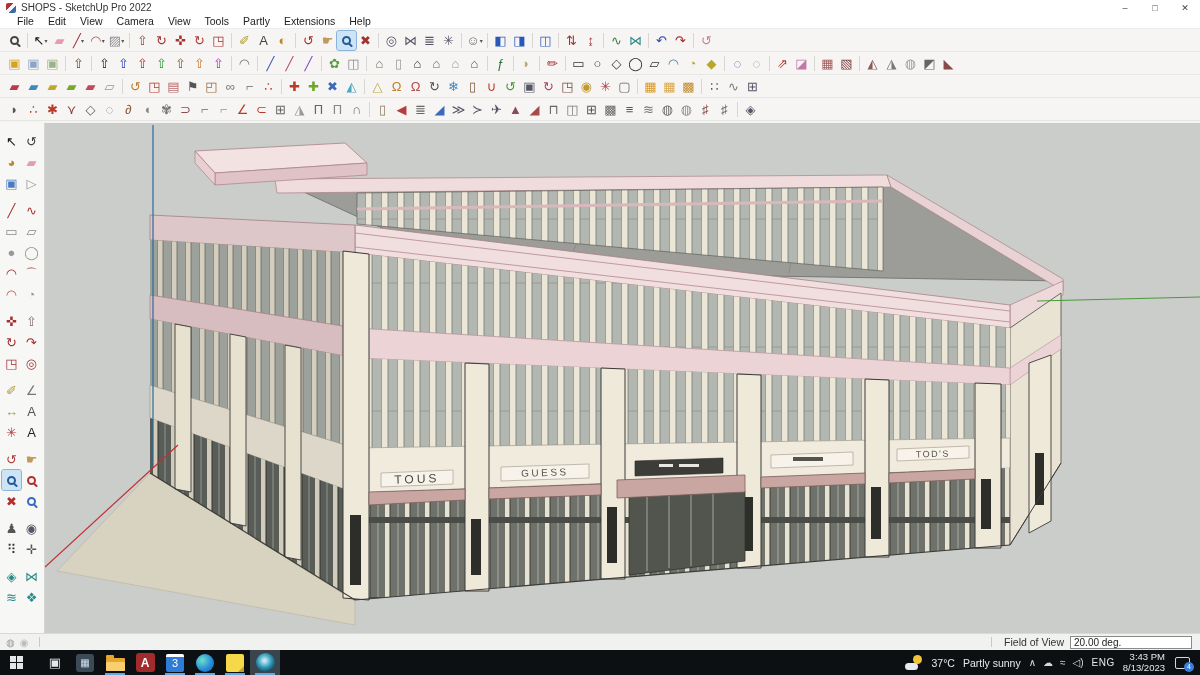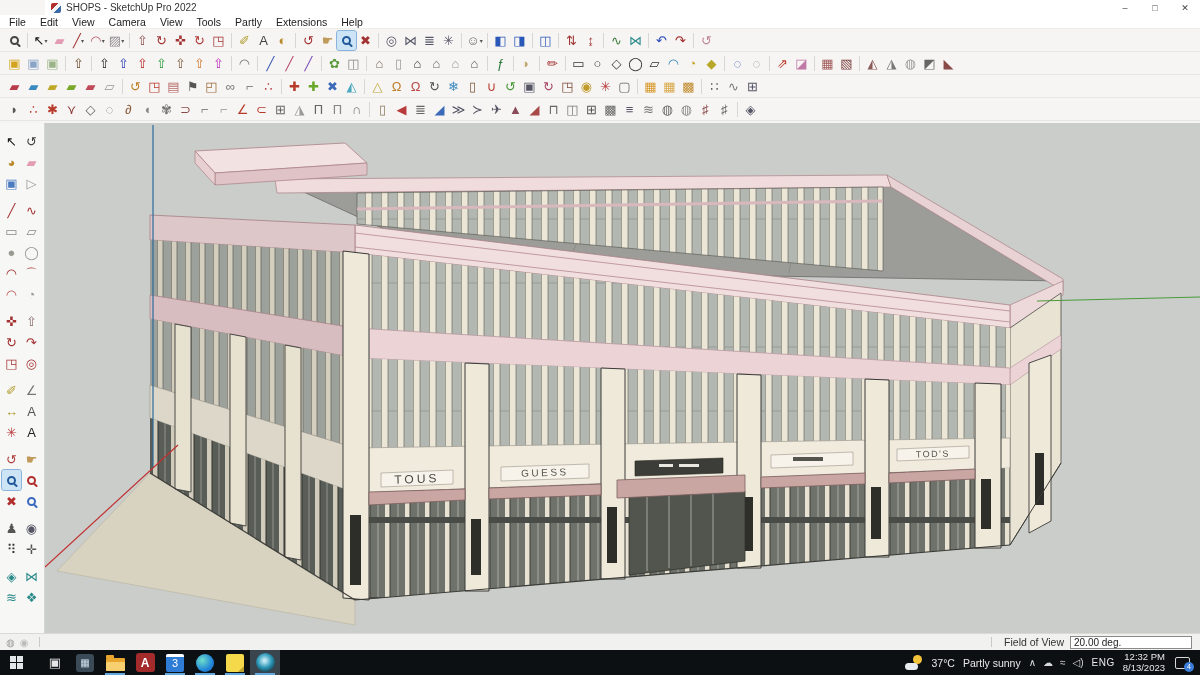--- a/index.html
+++ b/index.html
@@ -1,28 +1,28 @@
 <!DOCTYPE html>
 <html><head>
 <meta charset="utf-8">
 <style>
   html,body{margin:0;padding:0;background:#888;}
   *{box-sizing:border-box;}
   .page{position:relative;width:1200px;height:675px;background:#cbcdca;overflow:hidden;
         font-family:"Liberation Sans",sans-serif;-webkit-font-smoothing:antialiased;}
   
   .topchrome{position:absolute;top:0;left:0;right:0;height:123px;background:#f6f5f3;}
-  .titlebar{height:15px;background:#fff;display:flex;align-items:center;padding-left:4px;margin-left:45px;}
+  .titlebar{height:15px;background:#fff;display:flex;align-items:center;padding-left:4px;}
   .appicon{width:10px;height:10px;margin:0 5px 0 2px;border-radius:2px;
            background:linear-gradient(135deg,#b23030 38%,#f5f5f5 38%,#f5f5f5 62%,#3a6aa8 62%);}
   .title{font-size:10px;color:#333;}
   .wincontrols{margin-left:auto;display:flex;height:100%;}
   .wc{width:30px;height:100%;display:flex;align-items:center;justify-content:center;
       font-size:9px;color:#444;}
-  .menubar{height:14px;background:#fff;display:flex;align-items:center;padding-left:2px;
+  .menubar{height:14px;background:#fff;display:flex;padding-left:10px;
            border-bottom:1px solid #ececea;}
   .mi{padding:0 7px;font-size:10.5px;color:#222;}
   .tb-row{height:23px;display:flex;align-items:center;padding-left:5px;
           border-bottom:1px solid #e6e6e2;background:#f6f5f3;}
   .tbi,.pli{width:19px;height:19px;display:flex;align-items:center;justify-content:center;
         border-radius:2px;flex:0 0 auto;}
   .tbi .gl,.pli .gl{font-size:13px;line-height:1;}
   .tbi.active,.pli.active{background:#cde3f6;outline:1px solid #8ab4dc;}
   .tsep{width:1px;height:15px;background:#d6d6d2;margin:0 3px;flex:0 0 auto;}
   .dd{font-size:6px;color:#555;margin-left:0px;}
@@ -965,21 +965,21 @@
       <span>37°C</span>
       <span>Partly sunny</span>
       <span class="trayic-wrap" style="display:flex;align-items:center;gap:7px;">
           <span class="trayic"><span class="gl" style="color: rgb(224, 224, 224);">∧</span></span>
           <span class="trayic"><span class="gl" style="color: rgb(216, 216, 216);">☁</span></span>
           <span class="trayic"><span class="gl" style="color: rgb(216, 216, 216);">≈</span></span>
           <span class="trayic"><span class="gl" style="color: rgb(216, 216, 216);">◁)</span></span>
         </span>
       <span class="lang">ENG</span>
       <span class="clock">
-        <span>12:32 PM</span><br>
+        <span>3:43 PM</span><br>
         <span>8/13/2023</span>
       </span>
       <span class="notif">
         <span class="badge">4</span>
       </span>
     </div>
   </div>
 
 </div>
 

